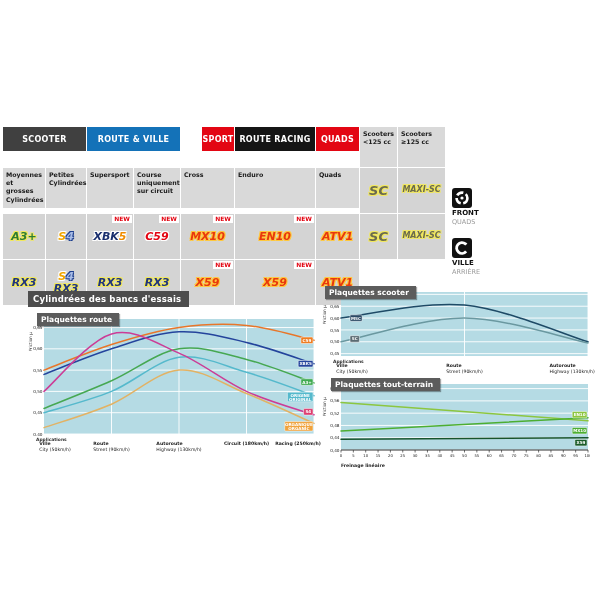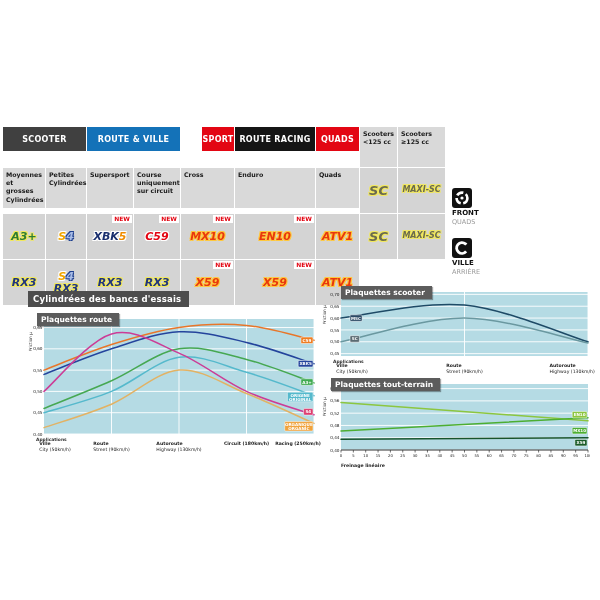--- a/index.html
+++ b/index.html
@@ -230,21 +230,21 @@
         </div>
         <div class="xlab" style="left: 218.5px; top: 5px; transform: translateX(-50%);">
           <div class="b">Circuit (180km/h)</div>
         </div>
         <div class="xlab" style="left: 286px; top: 5px; transform: translateX(-85%);">
           <div class="b">Racing (250km/h)</div>
         </div>
       </div>
     </div>
   <div class="chart" id="chart-scooter" style="left:322px; top:289px;">
-      <div class="chart-header" style="left: 19px; top: -3px;">Plaquettes scooter</div>
+      <div class="chart-header" style="left: 3px; top: -3px;">Plaquettes scooter</div>
       <svg width="268" height="69" style="display:block">
         <rect x="19" y="3" width="247" height="64" fill="#b5dbe4"></rect>
         <line x1="19" y1="5.370370370370373" x2="266" y2="5.370370370370373" stroke="#fff" stroke-width="0.9"></line>
         <text x="17.5" y="6.970370370370373" font-size="4.2" text-anchor="end" fill="#222">0,70</text>
         <line x1="19" y1="17.22222222222221" x2="266" y2="17.22222222222221" stroke="#fff" stroke-width="0.9"></line>
         <text x="17.5" y="18.822222222222212" font-size="4.2" text-anchor="end" fill="#222">0,65</text>
         <line x1="19" y1="29.074074074074076" x2="266" y2="29.074074074074076" stroke="#fff" stroke-width="0.9"></line>
         <text x="17.5" y="30.674074074074078" font-size="4.2" text-anchor="end" fill="#222">0,60</text>
         <line x1="19" y1="40.92592592592591" x2="266" y2="40.92592592592591" stroke="#fff" stroke-width="0.9"></line>
         <text x="17.5" y="42.52592592592591" font-size="4.2" text-anchor="end" fill="#222">0,55</text>

